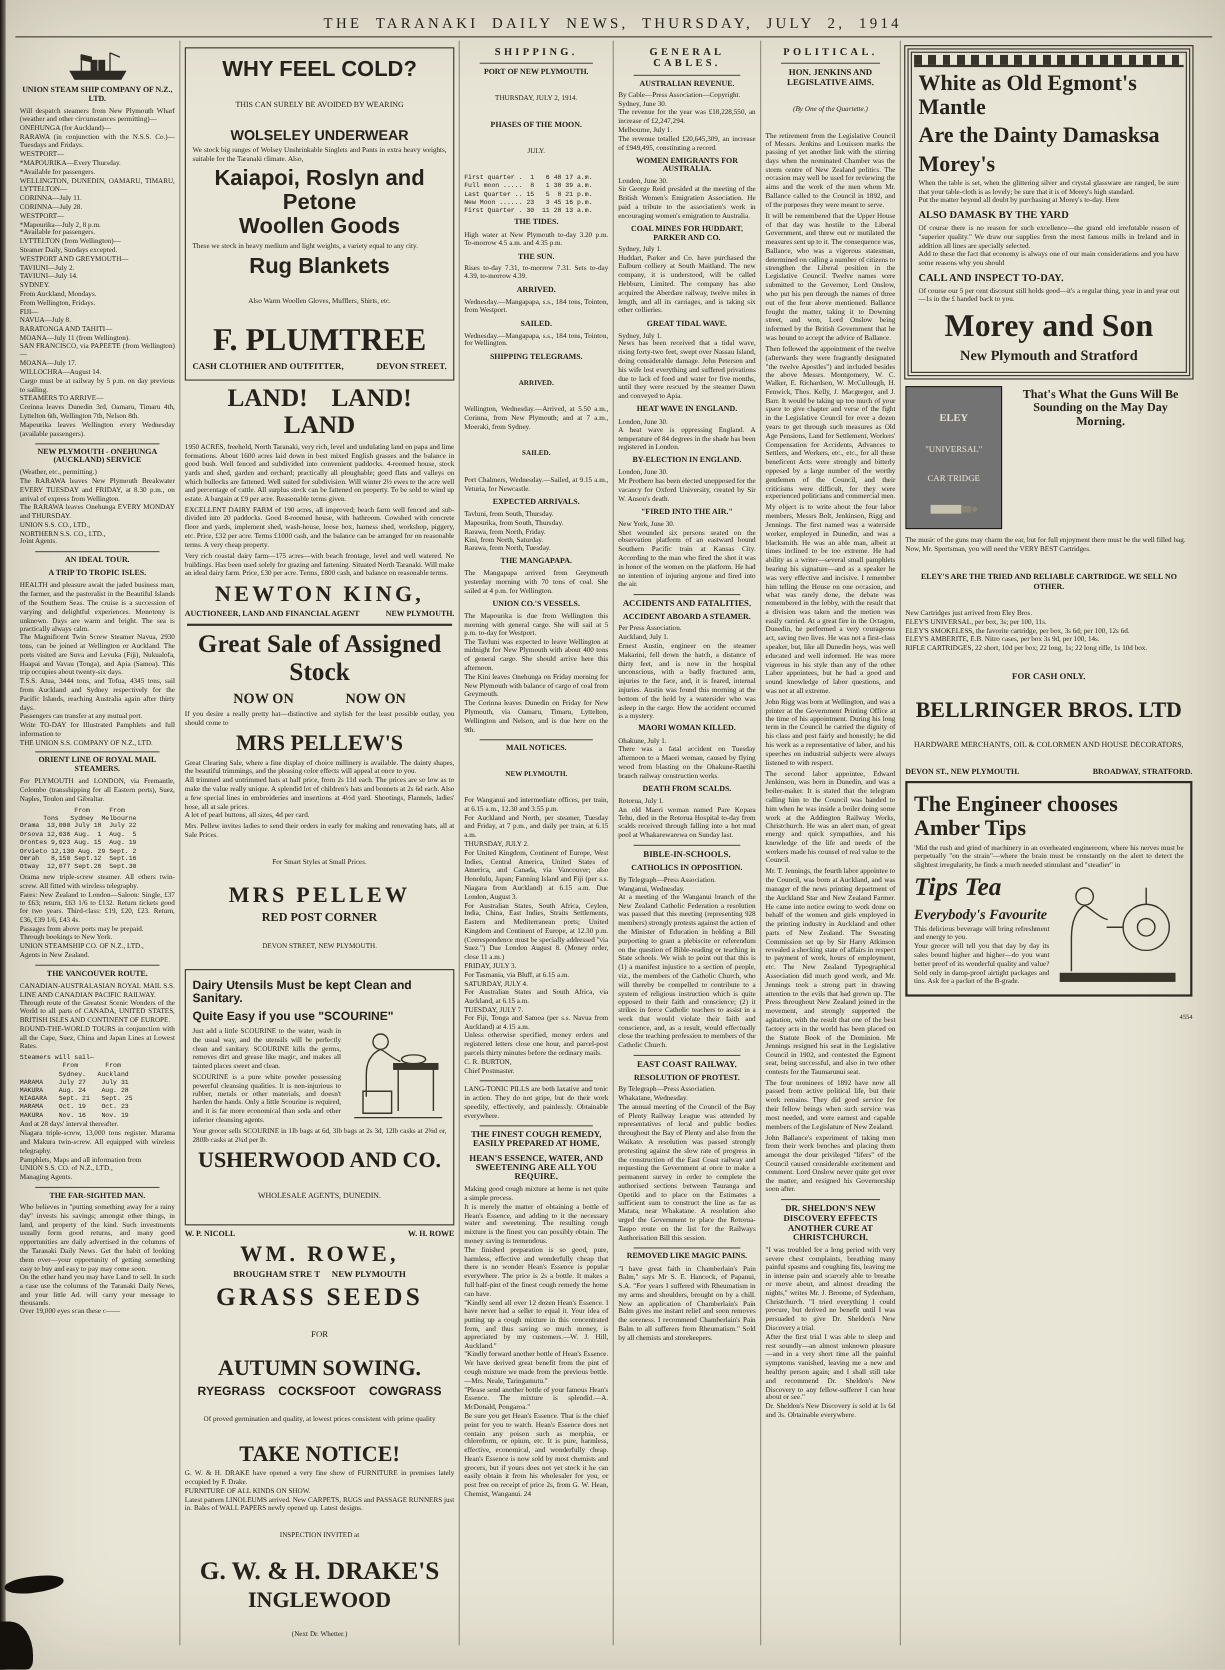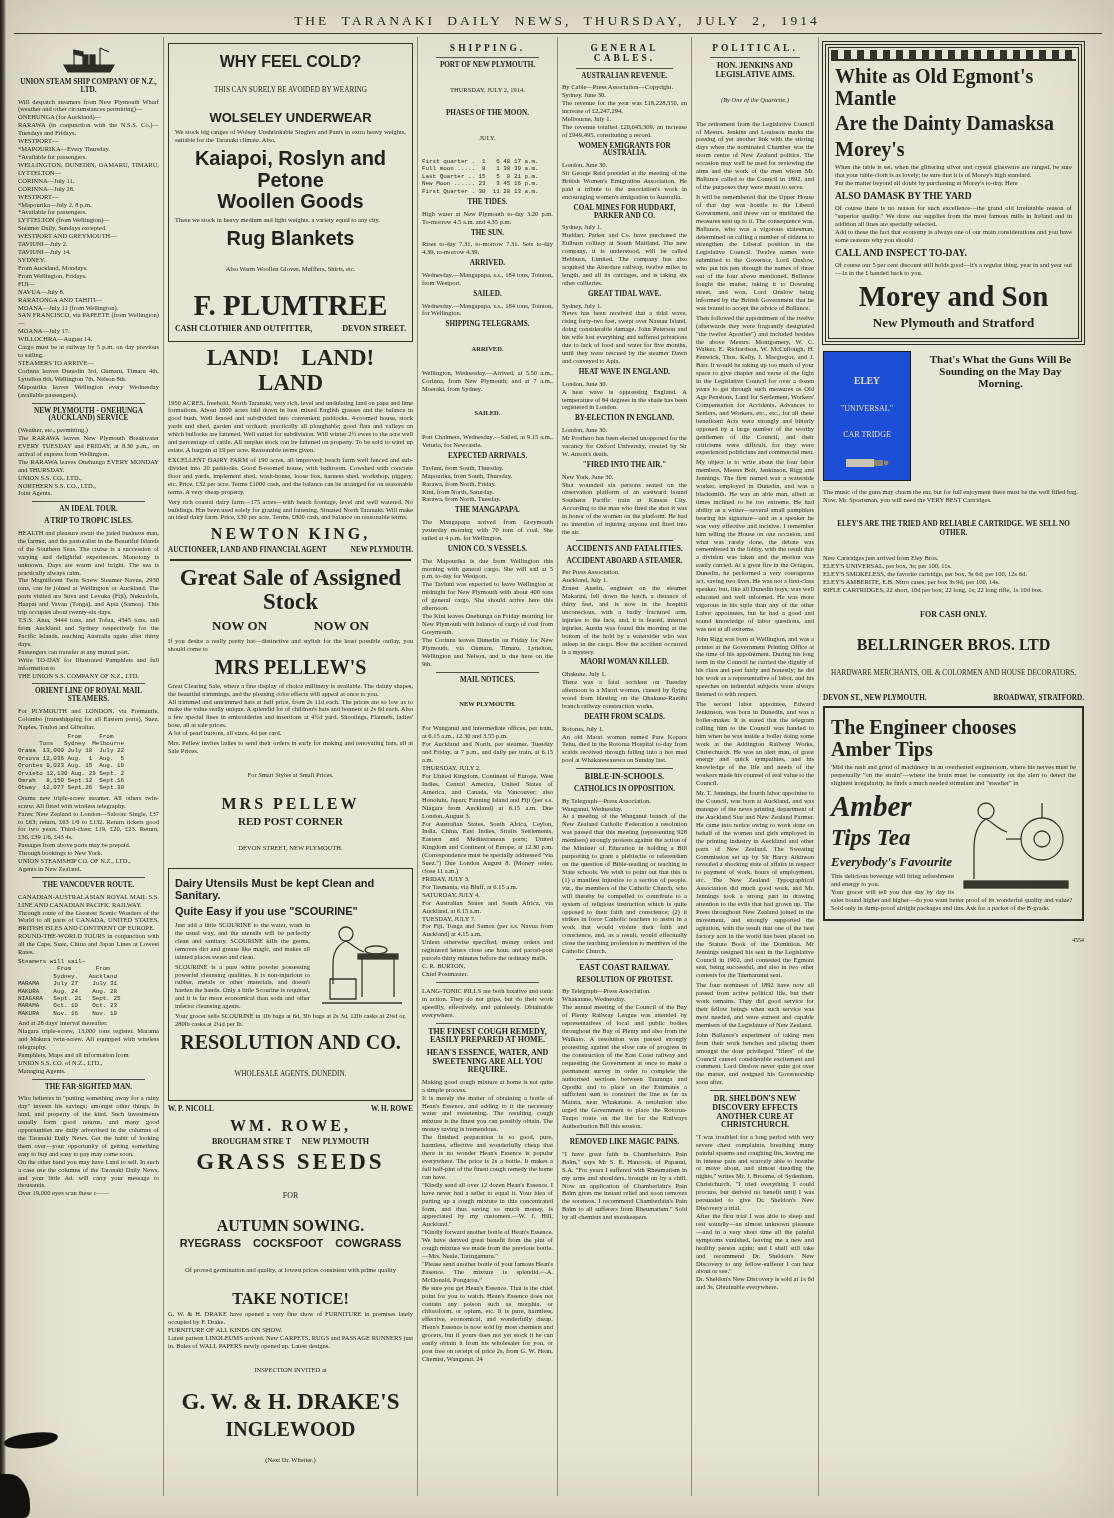--- a/index.html
+++ b/index.html
@@ -20,32 +20,32 @@
   .pc{font-size:6.5px;line-height:1.25;text-align:center;white-space:pre-line;margin:16px 0}
   .lr{display:flex;justify-content:space-between;font-size:7px;font-weight:bold;margin:3px 0;gap:4px}
   .rule{border-bottom:1px solid #55514a;margin:4px 14px}
   .rulet{border-bottom:2.5px solid #36332a;margin:5px 2px}
   .box{border:1.5px solid #36332a;padding:5px 6px;margin:4px 0;overflow:hidden}
   .orn{height:11px;margin:-3px -4px 5px;background:repeating-linear-gradient(90deg,#36332a 0 7px,#e9e5d6 7px 13px);border-bottom:2px solid #36332a}
   .ill{display:flex;justify-content:center;margin:2px 0}
   .ill svg{display:block}
   .fr{float:right;margin:0 0 2px 4px}
   .f7{font-size:7.2px}.f8{font-size:8px}.f9{font-size:9.5px}.f11{font-size:11px}.f13{font-size:13px}
-  .f16{font-size:20px}.f20{font-size:16px}.f24{font-size:23px}.f30{font-size:29px}
+  .f16{font-size:20px}.f20{font-size:20px}.f24{font-size:23px}.f30{font-size:29px}
   .ls{letter-spacing:3px}.ws{word-spacing:16px}.ws2{word-spacing:9px}
   .it{font-style:italic}.b{font-weight:bold}.left{text-align:left}.tr{text-align:right}
   .tiny{font-size:5.9px}.w{color:#e6e2d2}
   .pre{white-space:pre;text-align:left;font-family:"Liberation Mono",monospace;font-size:5.9px;line-height:1.25}
   .inpad{padding:0 44px}
   .sans{font-family:"Liberation Sans",sans-serif}
   .nb{border:none;padding:0;margin:3px 0}
   .row{display:flex;gap:6px;align-items:stretch}
   .cell{flex:1 1 auto}
   .celln{flex:0 0 88px}
-  .eleybox{background:#1d4ed8;border:1px solid #1d1a14;padding:8px 16px;text-align:center}
+  .eleybox{background:#737373;border:1px solid #1d1a14;padding:8px 16px;text-align:center}
   .morey{border:4px double #2e2b24;outline:1.5px solid #2e2b24;outline-offset:2px;margin:5px 2px}
   .amber{border:2px solid #2e2b24;margin-top:4px}
 </style>
 </head>
 <body>
 
 <div class="page">
   <div class="edge"></div>
   <div class="masthead">THE TARANAKI DAILY NEWS, THURSDAY, JULY 2, 1914</div>
   <div class="mastline"></div>
@@ -206,21 +206,21 @@
               <rect x="44" y="33" width="40" height="5" fill="#3a362c"></rect>
               <line x1="48" y1="38" x2="48" y2="76"></line>
               <line x1="80" y1="38" x2="80" y2="76"></line>
               <path d="M16 58 h26 v20 h-26 z"></path>
               <line x1="8" y1="82" x2="88" y2="82"></line>
             </svg>
           </div>
           <div class="p ">Just add a little SCOURINE to the water, wash in the usual way, and the utensils will be perfectly clean and sanitary. SCOURINE kills the germs, removes dirt and grease like magic, and makes all tainted places sweet and clean.</div>
           <div class="p ">SCOURINE is a pure white powder possessing powerful cleansing qualities. It is non-injurious to rubber, metals or other materials, and doesn't harden the hands. Only a little Scourine is required, and it is far more economical than soda and other inferior cleansing agents.</div>
           <div class="p ">Your grocer sells SCOURINE in 1lb bags at 6d, 3lb bags at 2s 3d, 12lb casks at 2⅜d or, 280lb casks at 2¼d per lb.</div>
-          <div class="h f16">RESOLUTION AND CO.</div>
+          <div class="h f16">USHERWOOD AND CO.</div>
           <div class="pc f7">WHOLESALE AGENTS, DUNEDIN.</div>
         </div>
         <div class="lr f7">
           <span>W. P. NICOLL</span>
           <span>W. H. ROWE</span>
         </div>
         <div class="h f20 ls">WM.  ROWE,</div>
         <div class="lr f8 inpad">
           <span>BROUGHAM STRE T</span>
           <span>NEW PLYMOUTH</span>
@@ -438,21 +438,20 @@
               <circle cx="84" cy="50" r="21"></circle>
               <circle cx="84" cy="50" r="8"></circle>
               <line x1="84" y1="29" x2="84" y2="14"></line>
               <line x1="63" y1="50" x2="48" y2="50"></line>
               <circle cx="28" cy="22" r="8"></circle>
               <path d="M28 30 c-10 6 -12 18 -12 30 v30"></path>
               <path d="M28 30 c8 4 12 11 21 13"></path>
               <rect x="6" y="92" width="104" height="7" fill="#3a362c"></rect>
             </svg>
           </div>
-          <div class="h f30 it left">Amber</div>
           <div class="h f24 it left">Tips Tea</div>
           <div class="h f13 it left">Everybody's Favourite</div>
           <div class="p ">This delicious beverage will bring refreshment and energy to you.
 Your grocer will tell you that day by day its sales bound higher and higher—do you want better proof of its wonderful quality and value?
 Sold only in damp-proof airtight packages and tins.  Ask for a packet of the B-grade.</div>
         </div>
         <div class="pc tr tiny">4554</div>
       </div>
   </div>
   <div class="blot1"></div>

